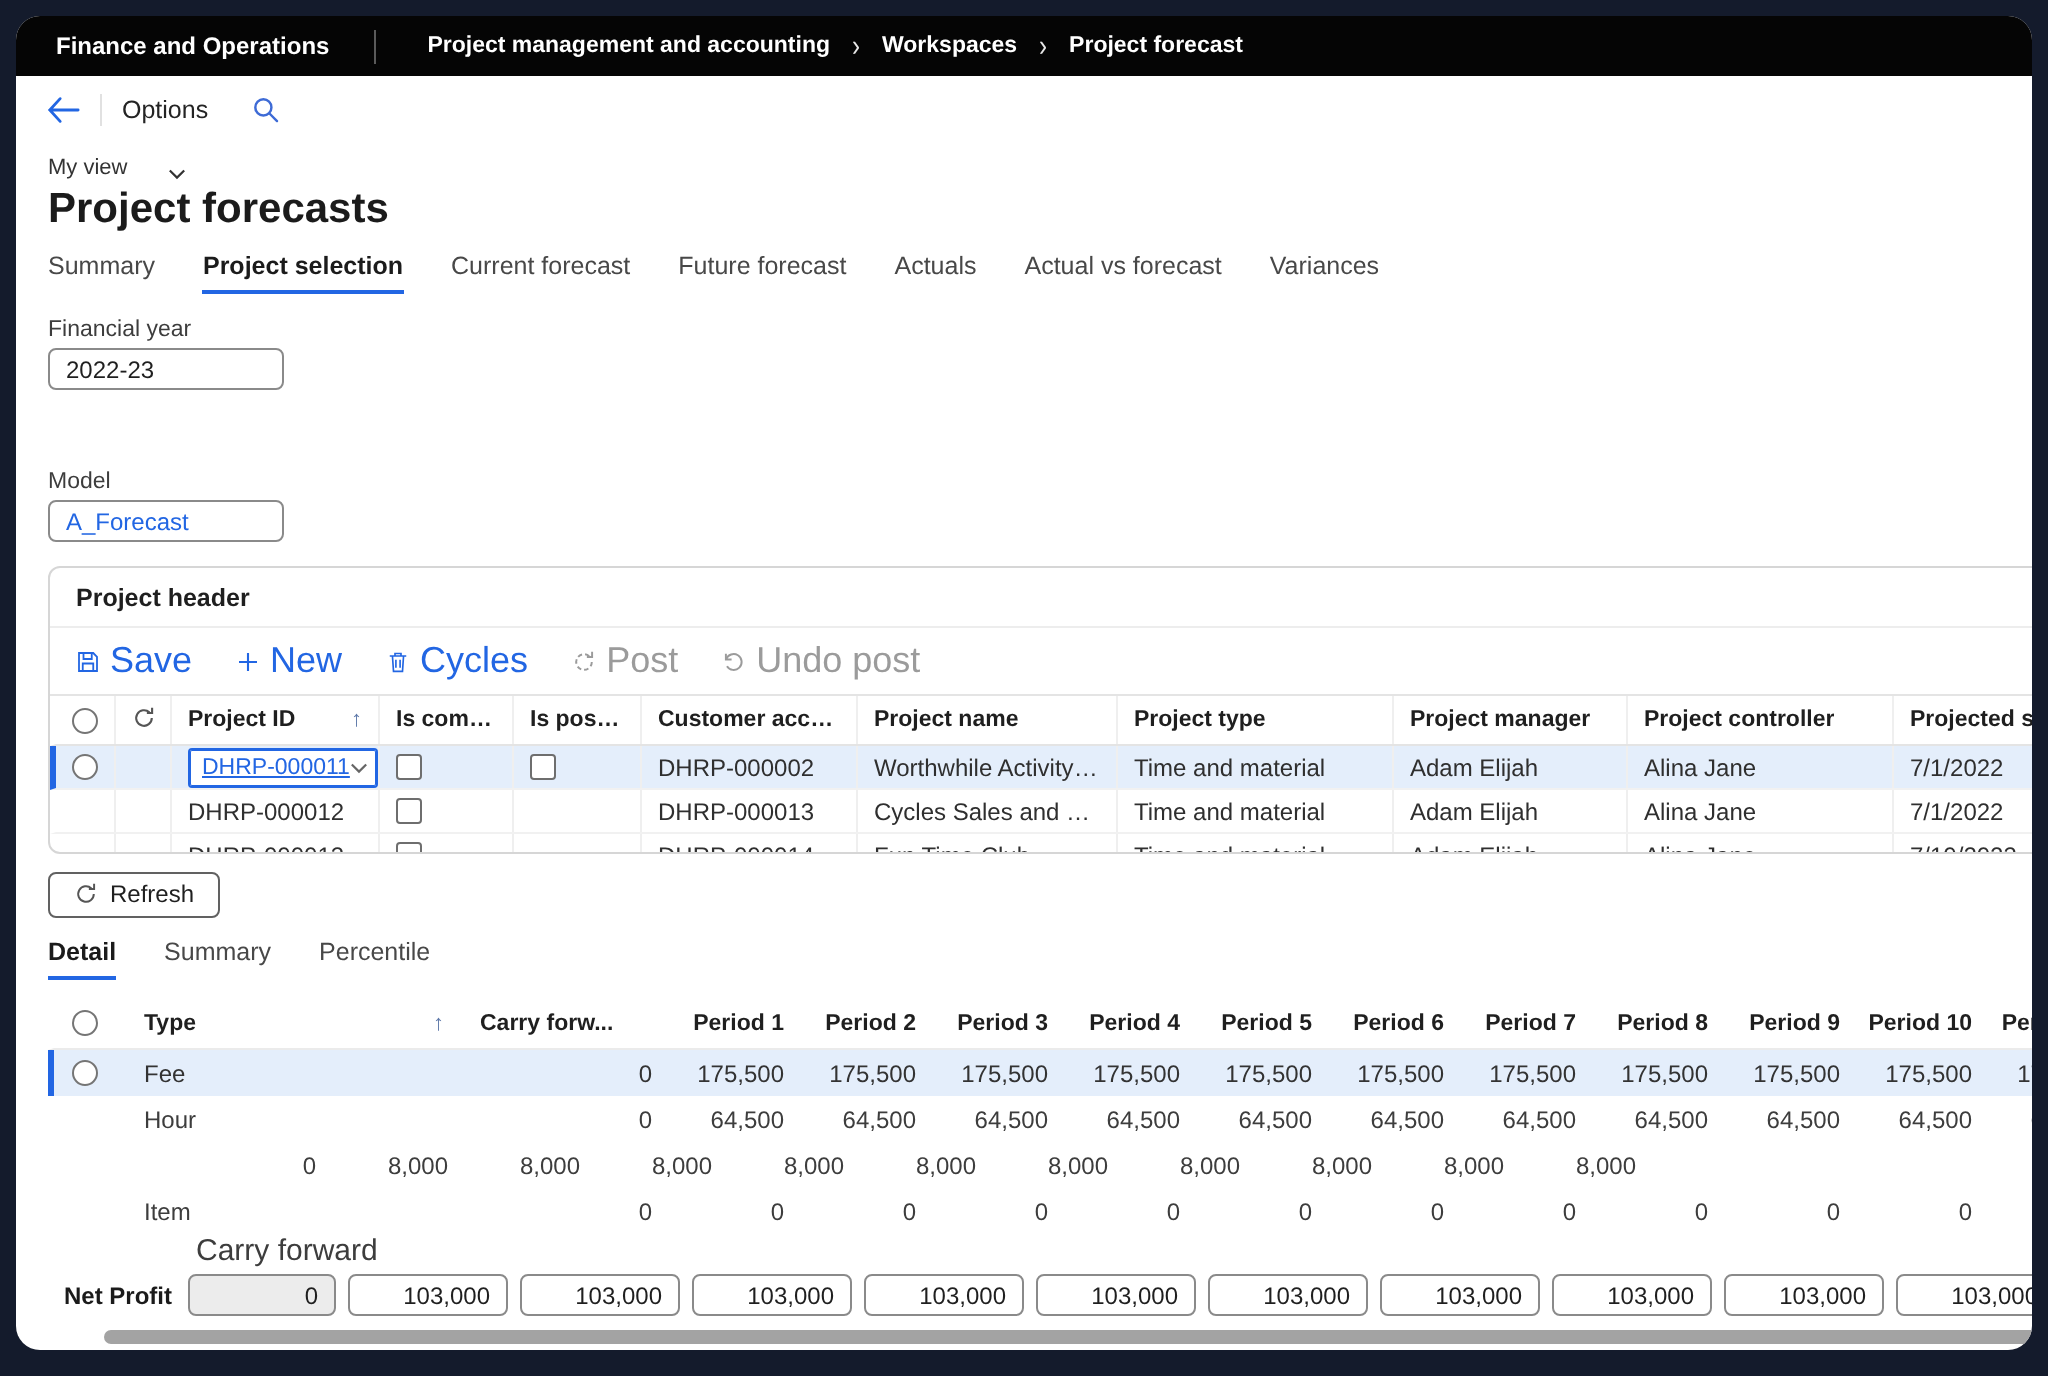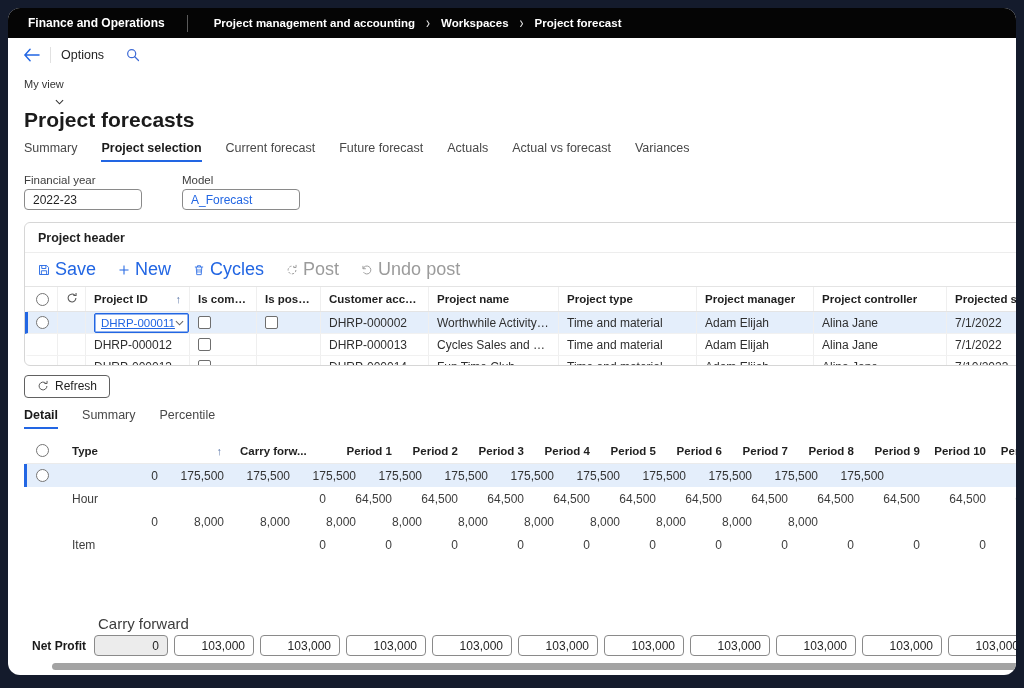--- a/index.html
+++ b/index.html
@@ -18,28 +18,28 @@
 
   
   .action-bar { height:34px; background:#fff; display:flex; align-items:center; padding-left:15px; flex:none; }
   .back-btn { display:flex; align-items:center; margin-right:10px; cursor:pointer; }
   .ab-divider { width:1px; height:16px; background:#e1e1e1; margin-right:10px; }
   .options-label { font-size:12.5px; color:#242424; margin-right:22px; }
   .search-btn { display:flex; align-items:center; }
 
   
   .content { flex:1; padding:6px 0 0 16px; display:flex; flex-direction:column; overflow:hidden; position:relative; }
-  .my-view { display:flex; align-items:flex-end; gap:9px; font-size:11px; color:#333; width:max-content; cursor:pointer;flex-direction:column; }
+  .my-view { display:flex; align-items:flex-end; gap:20px; font-size:11px; color:#333; width:max-content; cursor:pointer; }
   .page-title { font-size:21px; font-weight:700; color:#1b1b1b; margin:3px 0 9px; }
 
   .tabs { display:flex; gap:24px; font-size:12.5px; color:#484848; }
   .tab { padding-bottom:5px; cursor:pointer; border-bottom:2px solid transparent; }
   .tab.active { color:#1b1b1b; font-weight:600; border-bottom-color:#2266e3; }
 
-  .fields { display:flex; gap:40px; margin-top:12px; }
+  .fields { display:flex; gap:40px; margin-top:12px;flex-direction:column; }
   .field-label { font-size:11.5px; color:#3d3d3d; margin-bottom:3px; }
   .field-input { width:118px; height:21px; border:1px solid #8a8a8a; border-radius:4px;
                  background:#fff; font-size:12px; color:#1f1f1f; padding:0 8px;
                  display:flex; align-items:center; }
   .field-input.link { color:#2266e3; }
 
   
   .card { margin-top:12px; width:1084px; border:1px solid #d6d6d6; border-radius:6px; background:#fff; flex:none; }
   .card-title { font-size:12.5px; font-weight:600; color:#1f1f1f; padding:8px 13px 7px; border-bottom:1px solid #ededed; }
   .toolbar { display:flex; align-items:center; gap:22px; padding:6px 13px; }
@@ -401,20 +401,23 @@
             <span class="trunc">Period 10</span>
           </div>
           <div class="fcell num" style="width: 66px;">
             <span class="trunc">Period 11</span>
           </div>
         </div>
         <div class="fg-row selected">
           <div class="fcell" style="width: 36px;">
             <span class="radio"></span>
           </div>
+          <div class="fcell" style="width: 168px;">
+            <span class="trunc">Fee</span>
+          </div>
           <div class="fcell num" style="width: 104px;">
             <span>0</span>
           </div>
           <div class="fcell num" style="width: 66px;">
             <span>175,500</span>
           </div>
           <div class="fcell num" style="width: 66px;">
             <span>175,500</span>
           </div>
           <div class="fcell num" style="width: 66px;">

